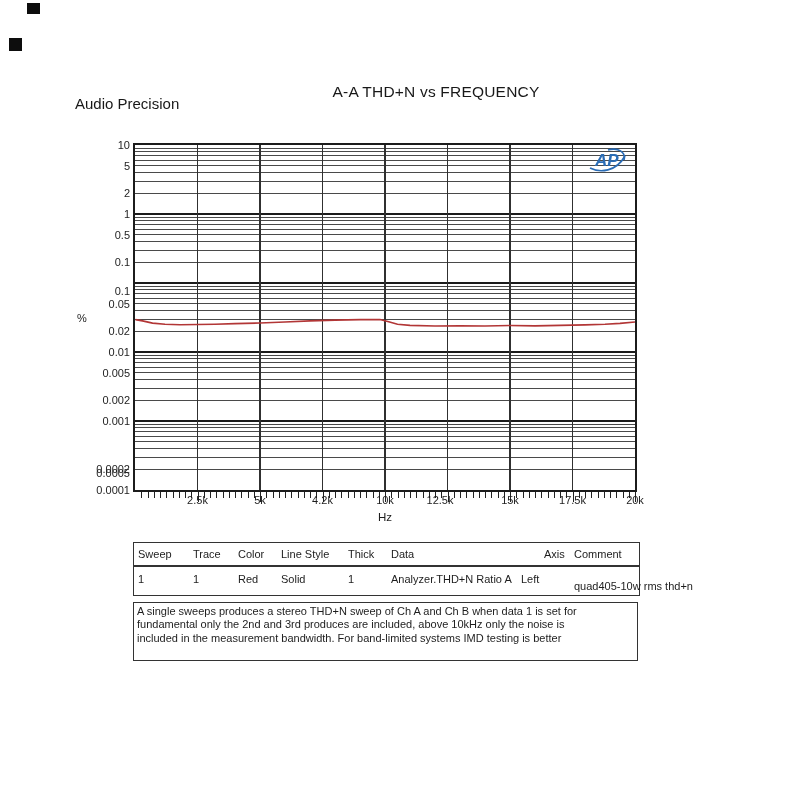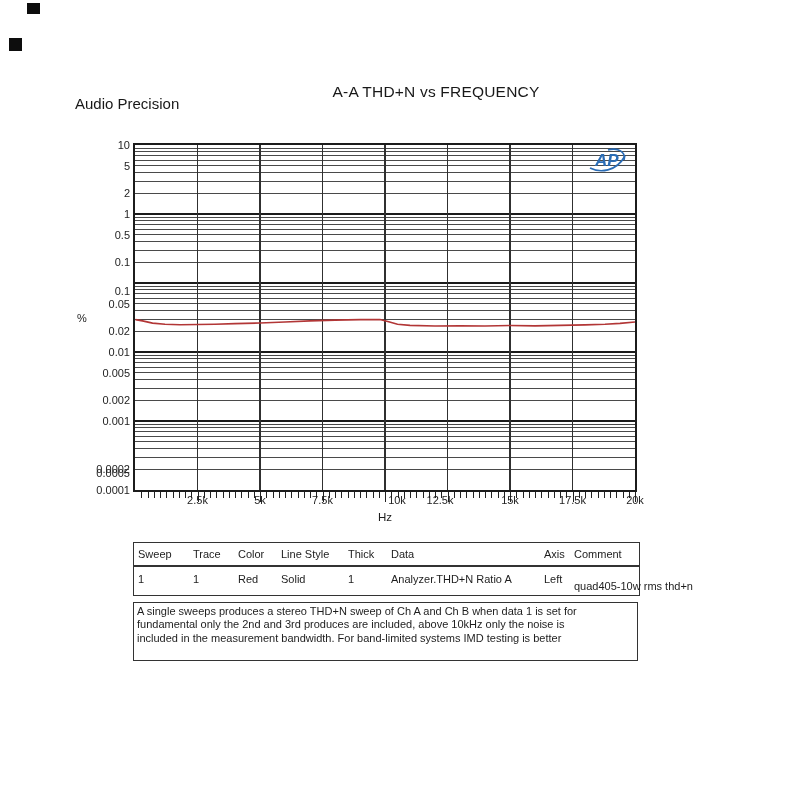--- a/index.html
+++ b/index.html
@@ -197,22 +197,22 @@
       <div class="ylab" style="top: 180.229px;">0.02</div>
       <div class="ylab" style="top: 201px;">0.01</div>
       <div class="ylab" style="top: 221.771px;">0.005</div>
       <div class="ylab" style="top: 249.229px;">0.002</div>
       <div class="ylab" style="top: 270px;">0.001</div>
       <div class="ylab" style="top: 290.771px; margin-top: 31px;">0.0005</div>
       <div class="ylab" style="top: 318.229px;">0.0002</div>
       <div class="ylab" style="top: 339px;">0.0001</div>
       <div class="xlab" style="left: 32.5px;">2.5k</div>
       <div class="xlab" style="left: 95px;">5k</div>
-      <div class="xlab" style="left: 157.5px;">7.5k</div>
-      <div class="xlab" style="left: 232px;">10k</div>
+      <div class="xlab" style="left: 157.5px;">4.2k</div>
+      <div class="xlab" style="left: 220px;">10k</div>
       <div class="xlab" style="left: 275px;">12.5k</div>
       <div class="xlab" style="left: 345px;">15k</div>
       <div class="xlab" style="left: 407.5px;">17.5k</div>
       <div class="xlab" style="left: 470px;">20k</div>
       <svg class="trace-svg" width="500" height="345">
         <polyline points="0.5,174.6 7.5,175.9 17.5,178.1 30.0,179.3 45.0,179.8 62.5,179.5 80.0,179.2 100.0,178.6 125.0,178.0 150.0,177.0 175.0,175.9 200.0,175.1 225.0,174.6 245.0,174.5 253.7,176.7 262.5,179.3 275.0,180.4 300.0,181.0 325.0,180.9 350.0,181.0 375.0,180.5 400.0,180.9 425.0,180.4 450.0,179.9 470.0,179.3 485.0,178.4 500.0,177.0" fill="none" stroke="#b23636" stroke-width="1.6"></polyline>
       </svg>
     </div>
 
   <div class="legend-table" id="legendTable">
@@ -227,21 +227,21 @@
         <span class="tcell" style="left: 410px;">Axis</span>
         <span class="tcell" style="left: 440px;">Comment</span>
       </div>
       <div class="trow-d">
         <span class="tcell" style="left: 4px;">1</span>
         <span class="tcell" style="left: 59px;">1</span>
         <span class="tcell" style="left: 104px;">Red</span>
         <span class="tcell" style="left: 147px;">Solid</span>
         <span class="tcell" style="left: 214px;">1</span>
         <span class="tcell" style="left: 257px;">Analyzer.THD+N Ratio A</span>
-        <span class="tcell" style="left: 410px;">Left</span>
+        <span class="tcell" style="left: 387px;">Left</span>
         <span class="tcell" style="left: 440px; margin-top: 7px;">quad405-10w rms thd+n</span>
       </div>
     </div>
 
   <div class="note-box" id="noteBox">
       <div>A single sweeps produces a stereo THD+N sweep of Ch A and Ch B when data 1 is set for</div>
       <div>fundamental only the 2nd and 3rd produces are included, above 10kHz only the noise is</div>
       <div>included in the measurement bandwidth.  For band-limited systems IMD testing is better</div>
     </div>
 </div>

